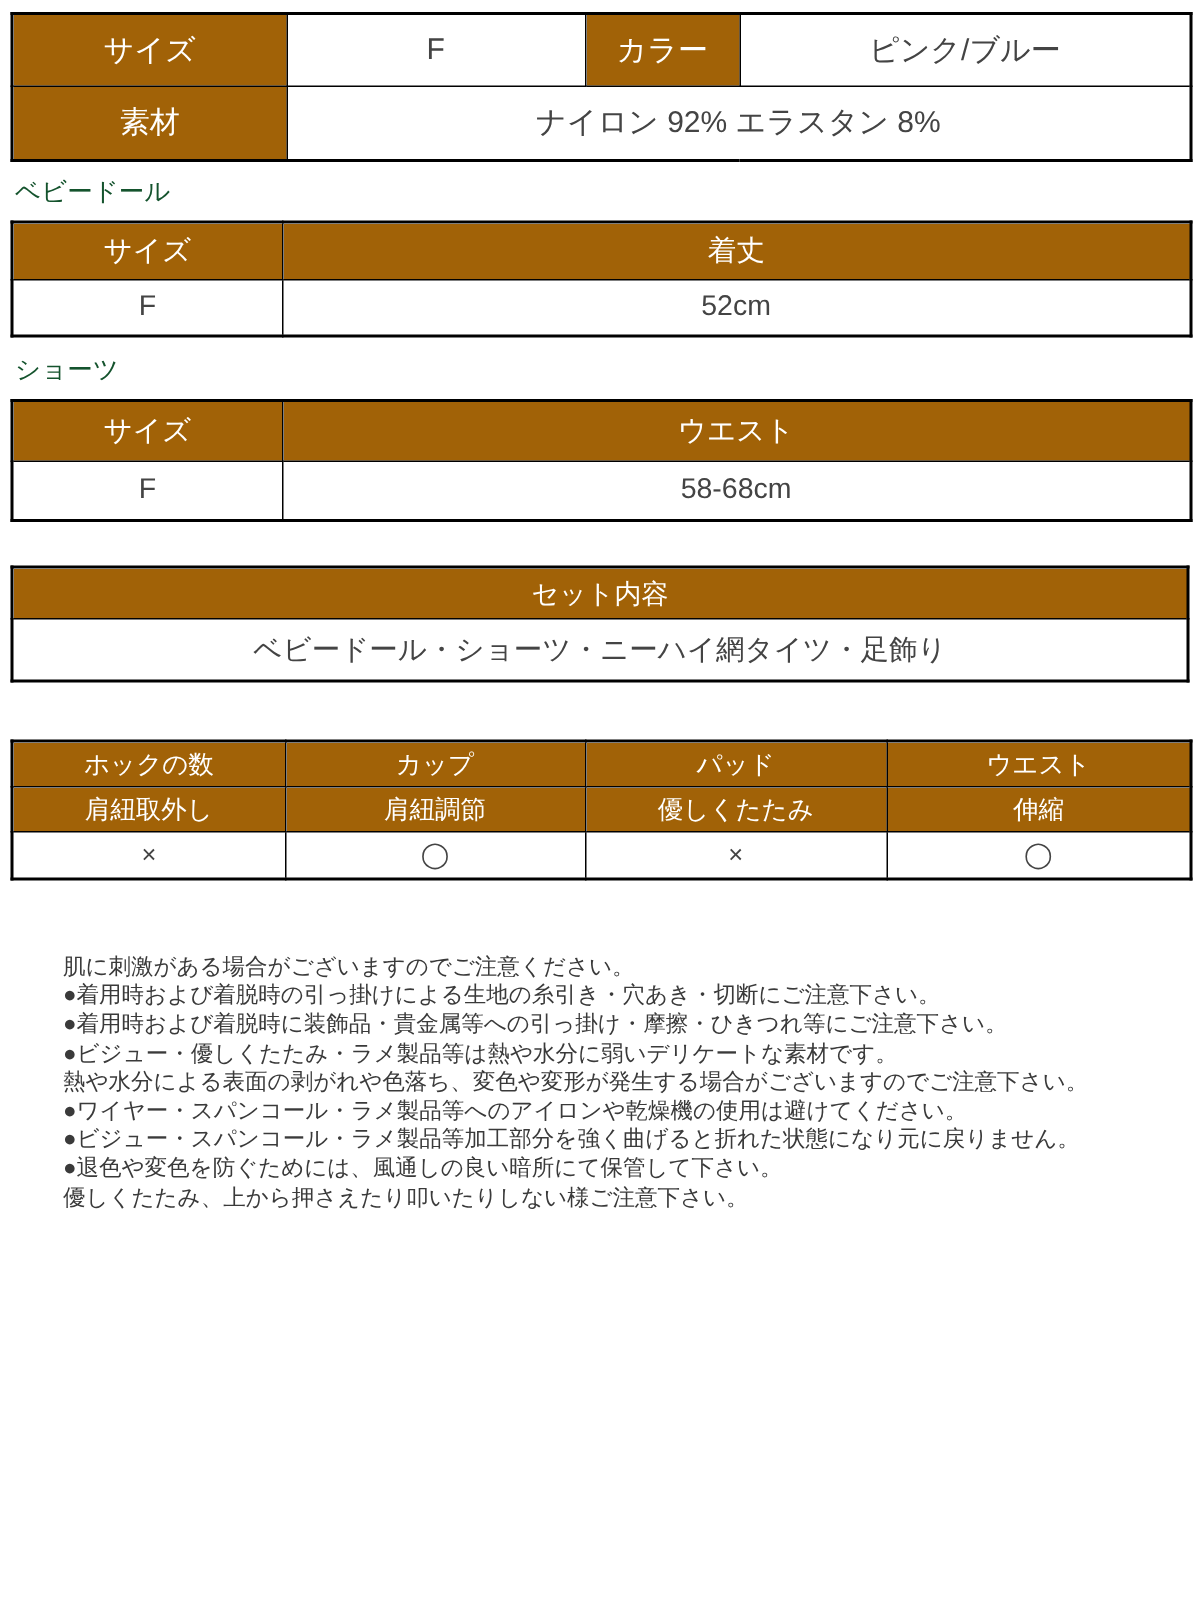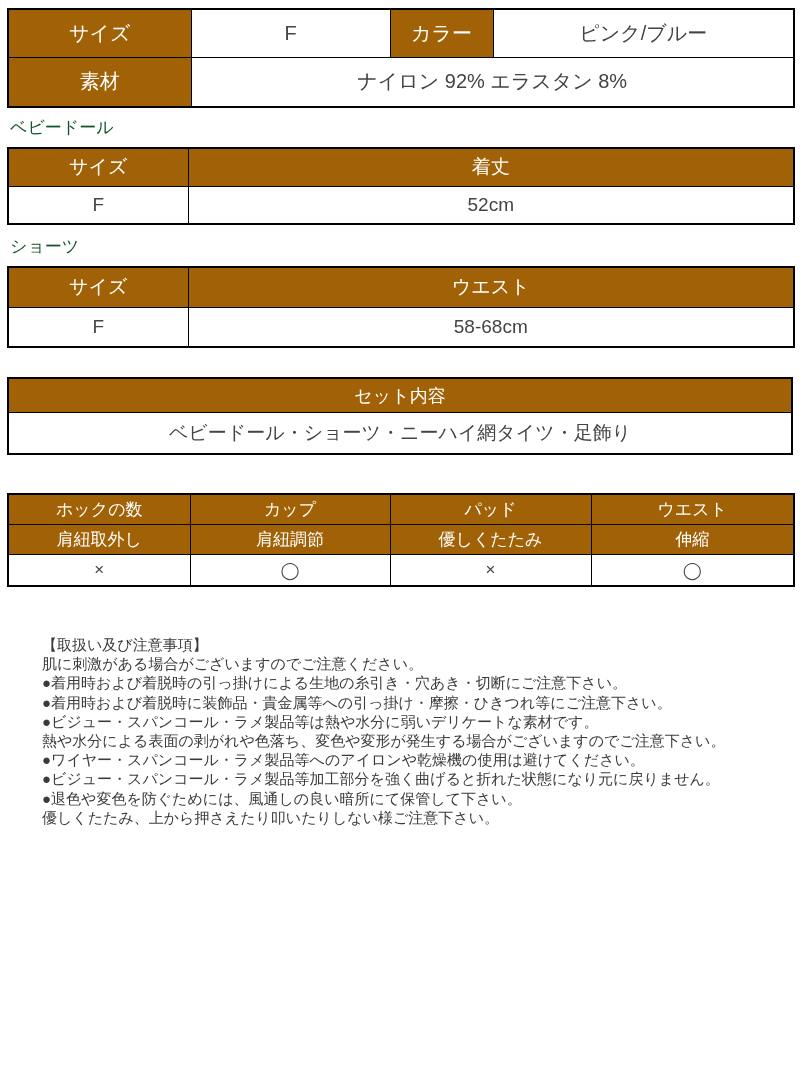--- a/index.html
+++ b/index.html
@@ -179,25 +179,24 @@
     <tr>
       <td>×</td>
       <td>◯</td>
       <td>×</td>
       <td>◯</td>
     </tr>
   </tbody>
     </table>
 
   <div class="notes">
-    <div>【取扱い及び注意事項】</div>
     <div>肌に刺激がある場合がございますのでご注意ください。</div>
     <div>●着用時および着脱時の引っ掛けによる生地の糸引き・穴あき・切断にご注意下さい。</div>
     <div>●着用時および着脱時に装飾品・貴金属等への引っ掛け・摩擦・ひきつれ等にご注意下さい。</div>
-    <div>●ビジュー・スパンコール・ラメ製品等は熱や水分に弱いデリケートな素材です。</div>
+    <div>●ビジュー・優しくたたみ・ラメ製品等は熱や水分に弱いデリケートな素材です。</div>
     <div>熱や水分による表面の剥がれや色落ち、変色や変形が発生する場合がございますのでご注意下さい。</div>
     <div>●ワイヤー・スパンコール・ラメ製品等へのアイロンや乾燥機の使用は避けてください。</div>
     <div>●ビジュー・スパンコール・ラメ製品等加工部分を強く曲げると折れた状態になり元に戻りません。</div>
     <div>●退色や変色を防ぐためには、風通しの良い暗所にて保管して下さい。</div>
     <div>優しくたたみ、上から押さえたり叩いたりしない様ご注意下さい。</div>
   </div>
 
 </div>
 
 </body></html>

